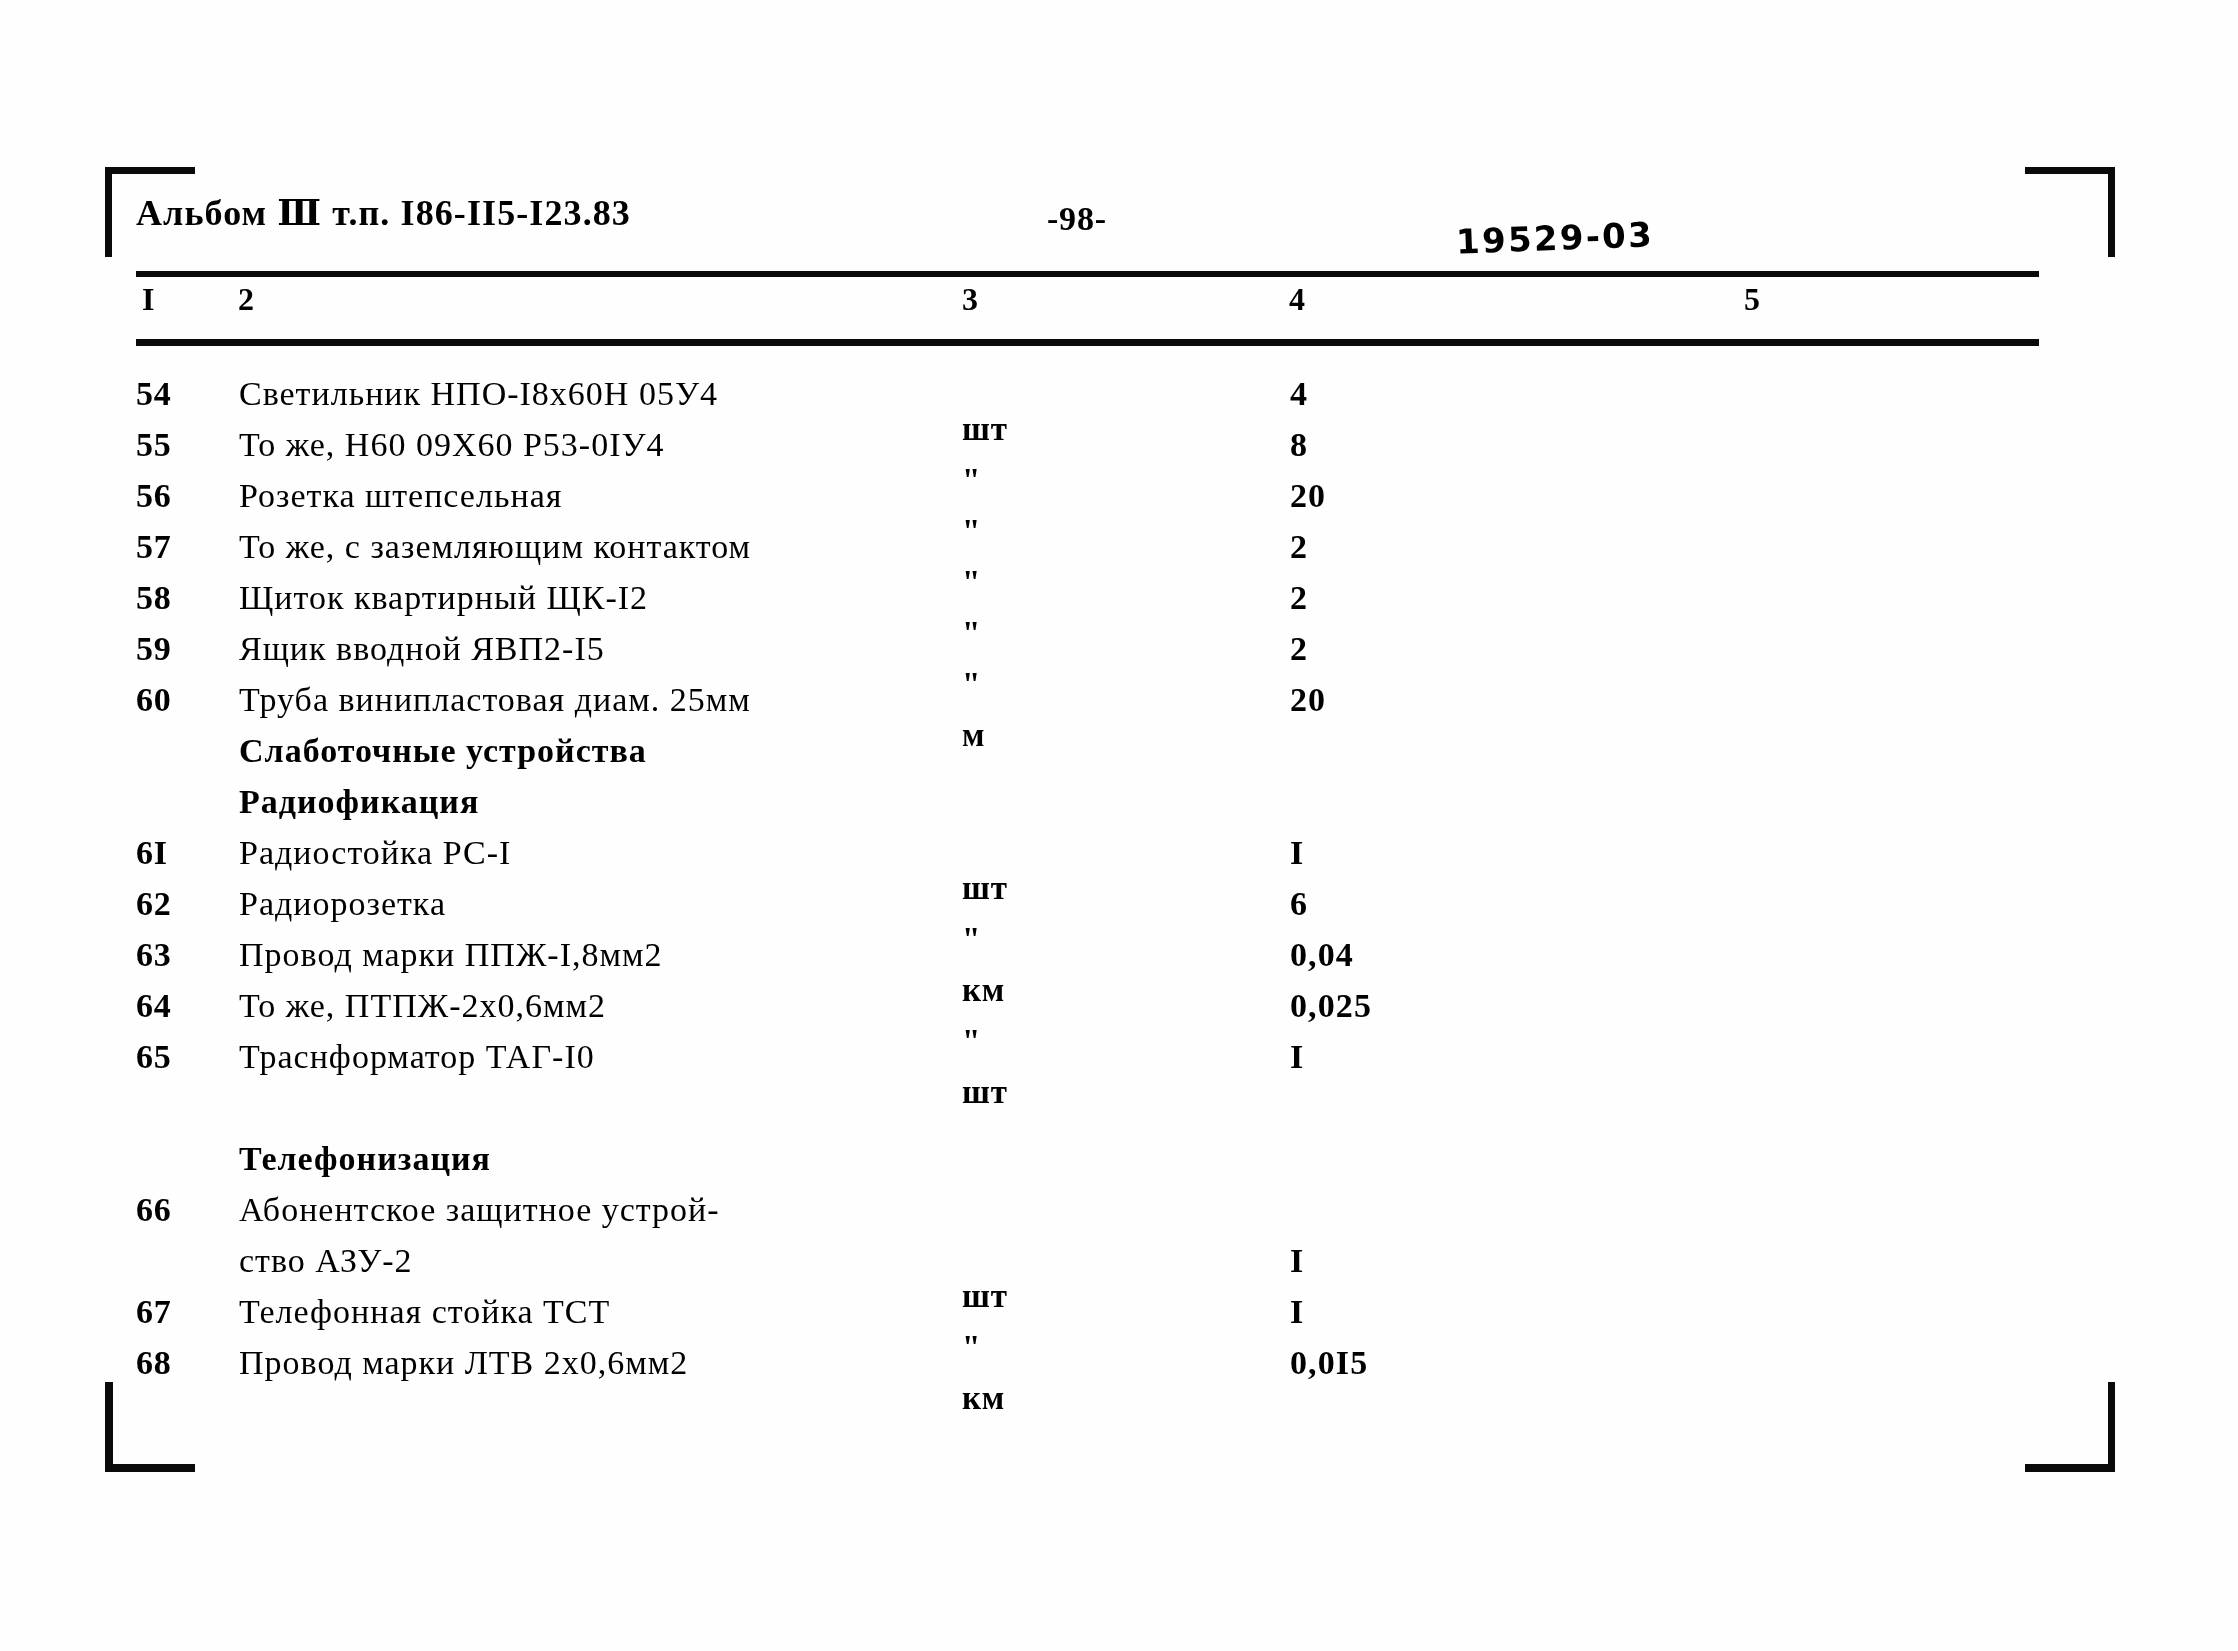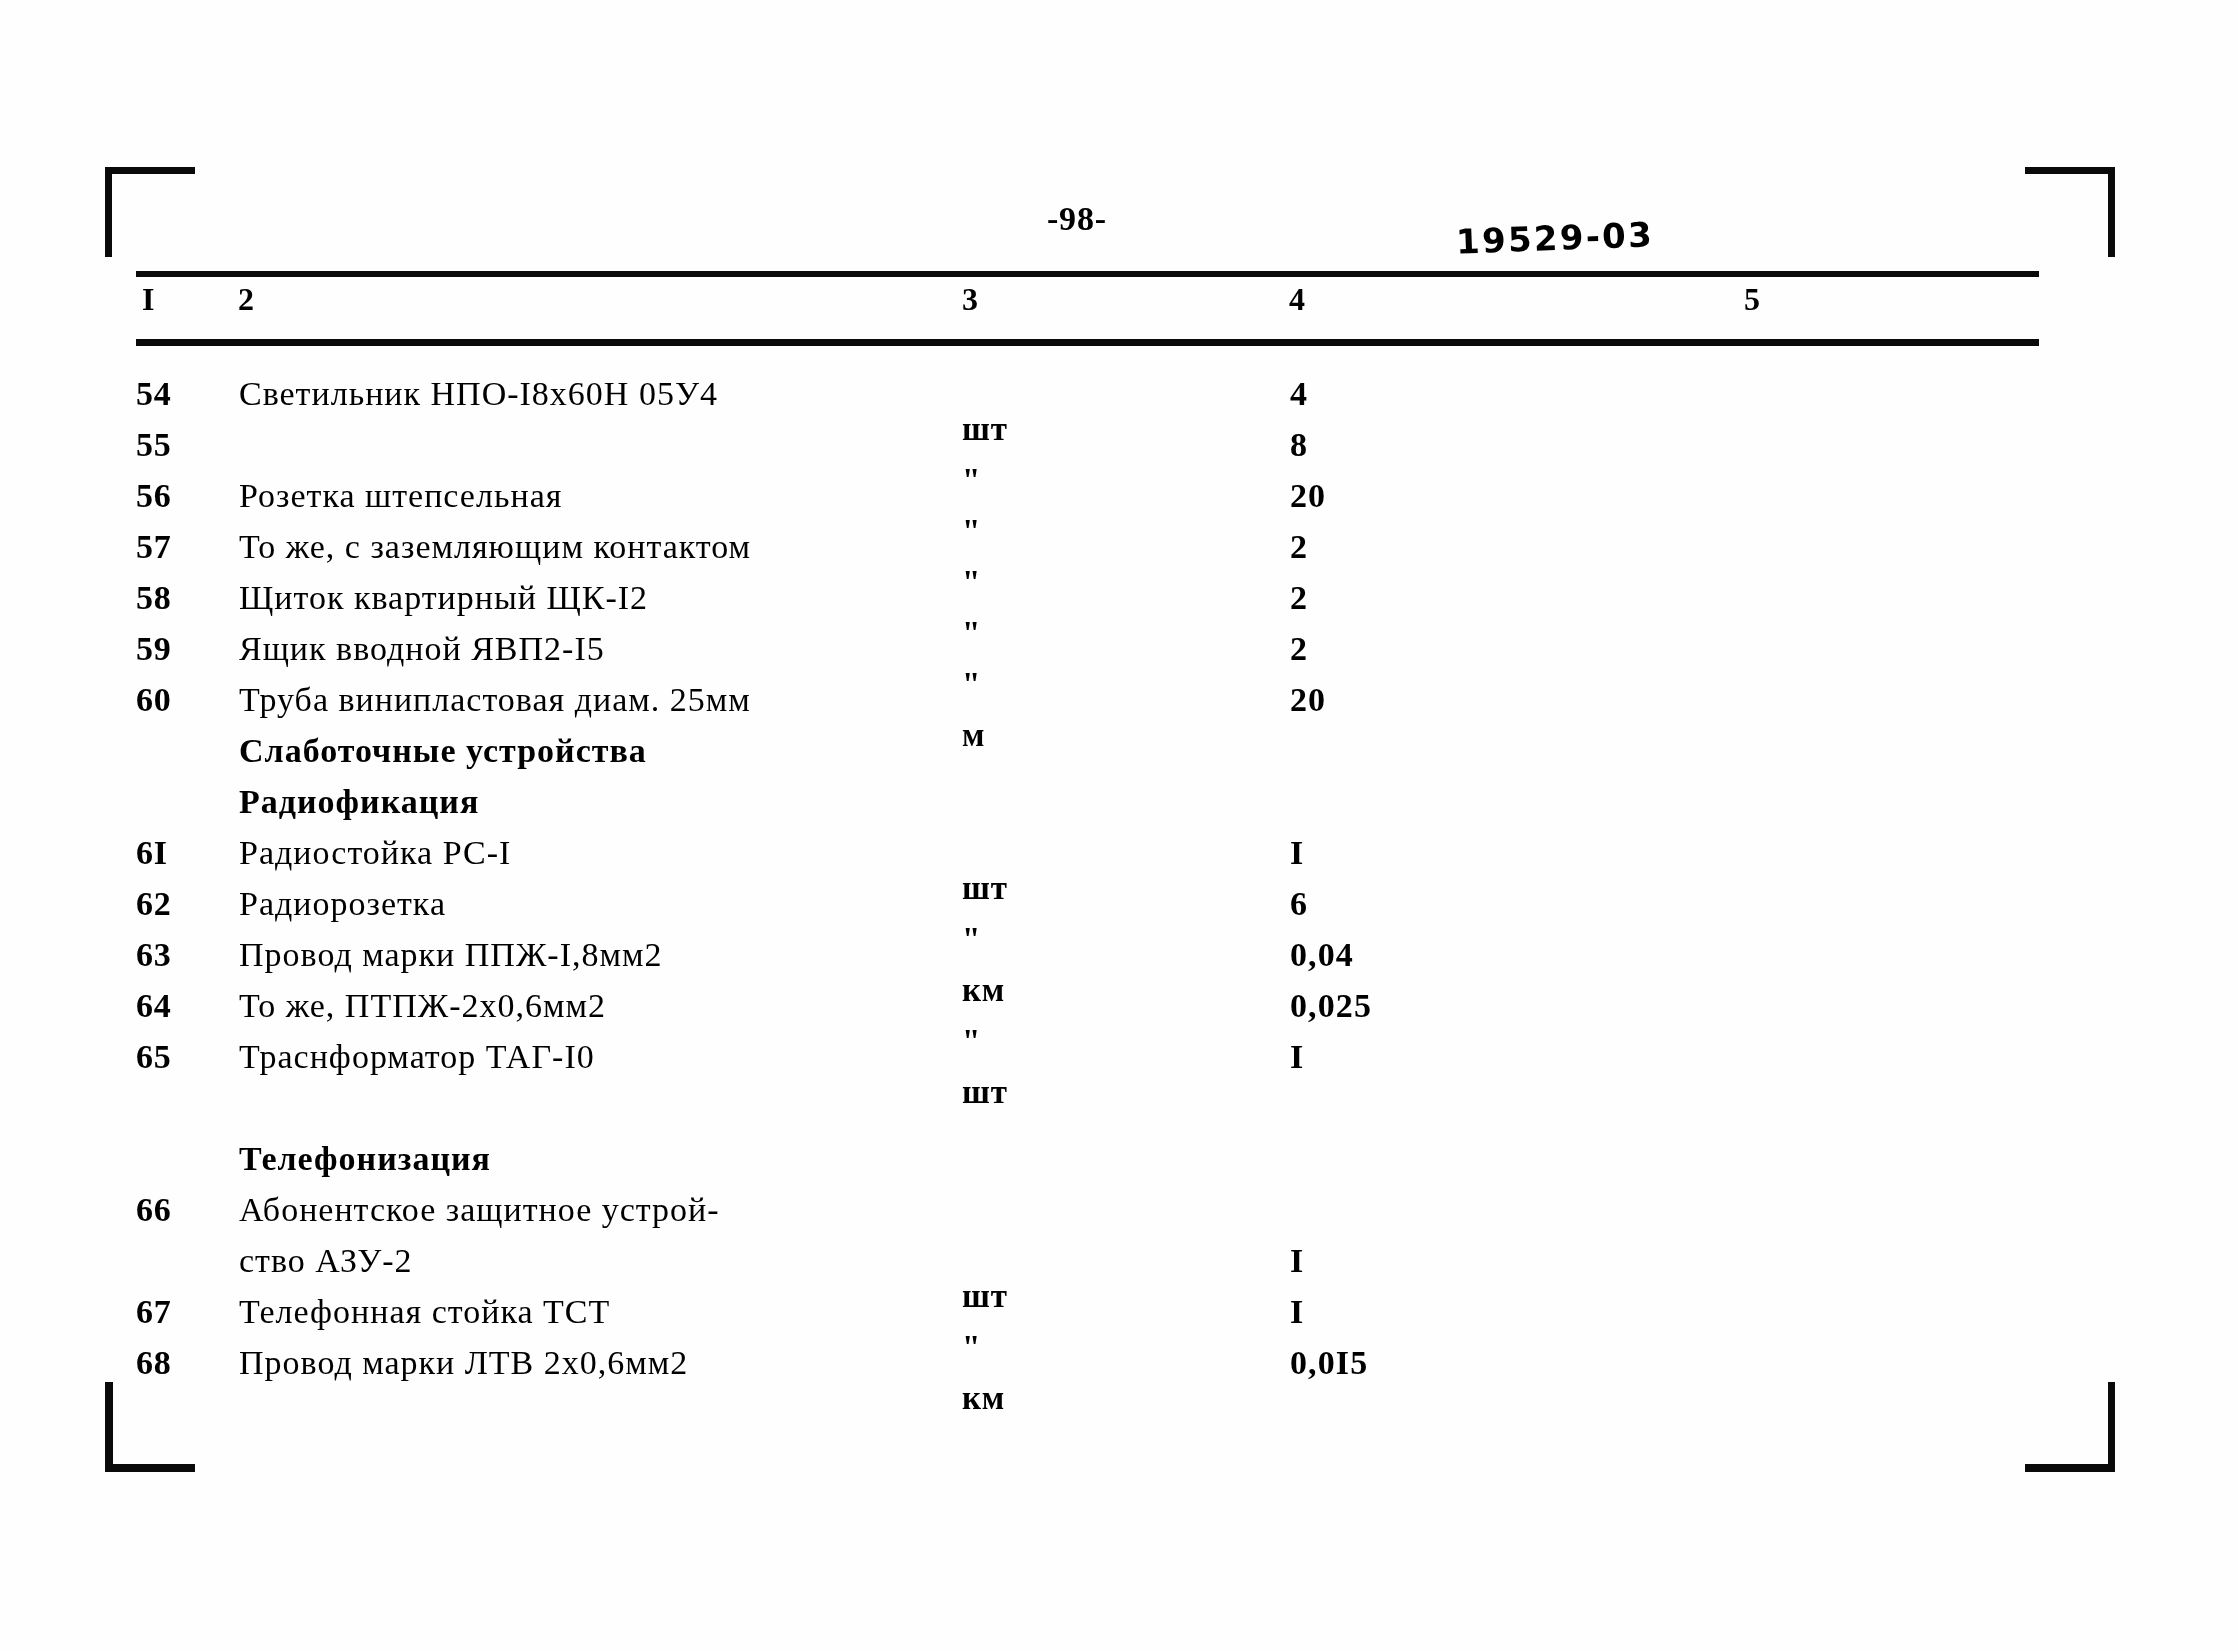--- a/index.html
+++ b/index.html
@@ -168,20 +168,21 @@
 </head>
 <body>
 
 <div class="page">
 
   <div class="corner tl"></div>
   <div class="corner tr"></div>
   <div class="corner bl"></div>
   <div class="corner br"></div>
 
+  <div class="album-title">Альбом Ⅲ т.п. I86-II5-I23.83</div>
   <div class="page-number">-98-</div>
   <div class="doc-stamp">19529-03</div>
 
   <div class="rule top"></div>
   <div class="rule bottom"></div>
 
   <div class="colnum c1">I</div>
   <div class="colnum c2">2</div>
   <div class="colnum c3">3</div>
   <div class="colnum c4">4</div>
@@ -190,20 +191,21 @@
   <div class="tbody" id="table-body">
       <div class="row">
         <div class="c-no">54</div>
         <div class="c-name">Светильник НПО-I8х60Н 05У4</div>
         <div class="c-unit">шт</div>
         <div class="c-qty">4</div>
         <div class="c-note"></div>
       </div>
       <div class="row">
         <div class="c-no">55</div>
+        <div class="c-name">То же, Н60 09Х60 Р53-0IУ4</div>
         <div class="c-unit">"</div>
         <div class="c-qty">8</div>
         <div class="c-note"></div>
       </div>
       <div class="row">
         <div class="c-no">56</div>
         <div class="c-name">Розетка штепсельная</div>
         <div class="c-unit">"</div>
         <div class="c-qty">20</div>
         <div class="c-note"></div>

